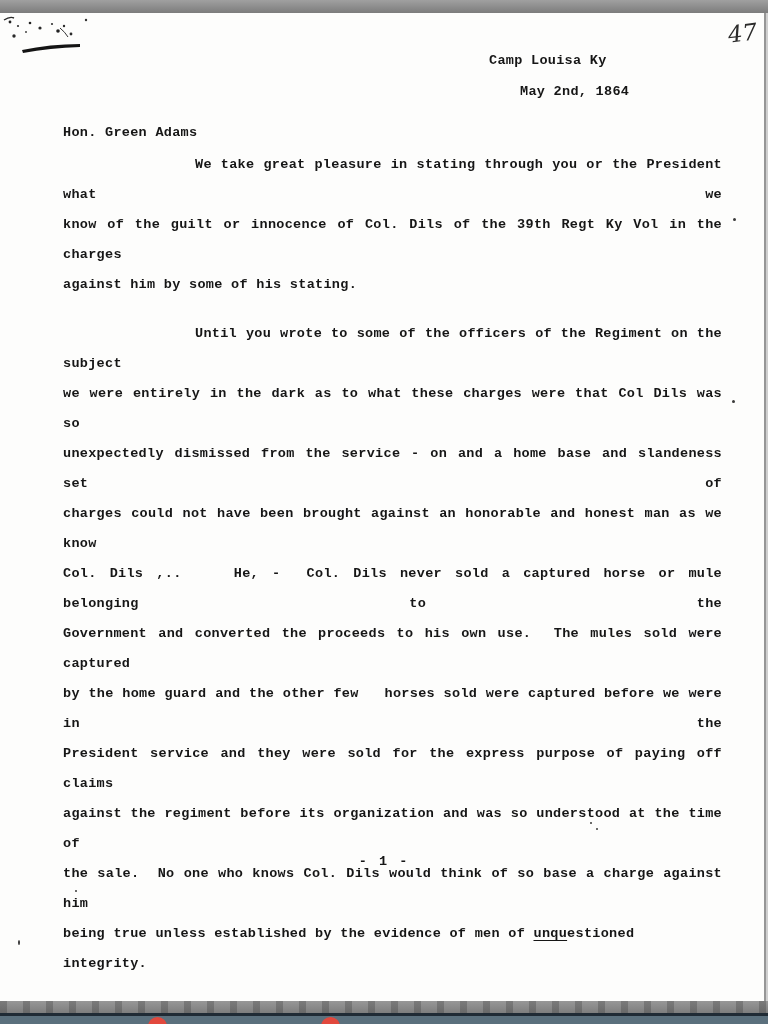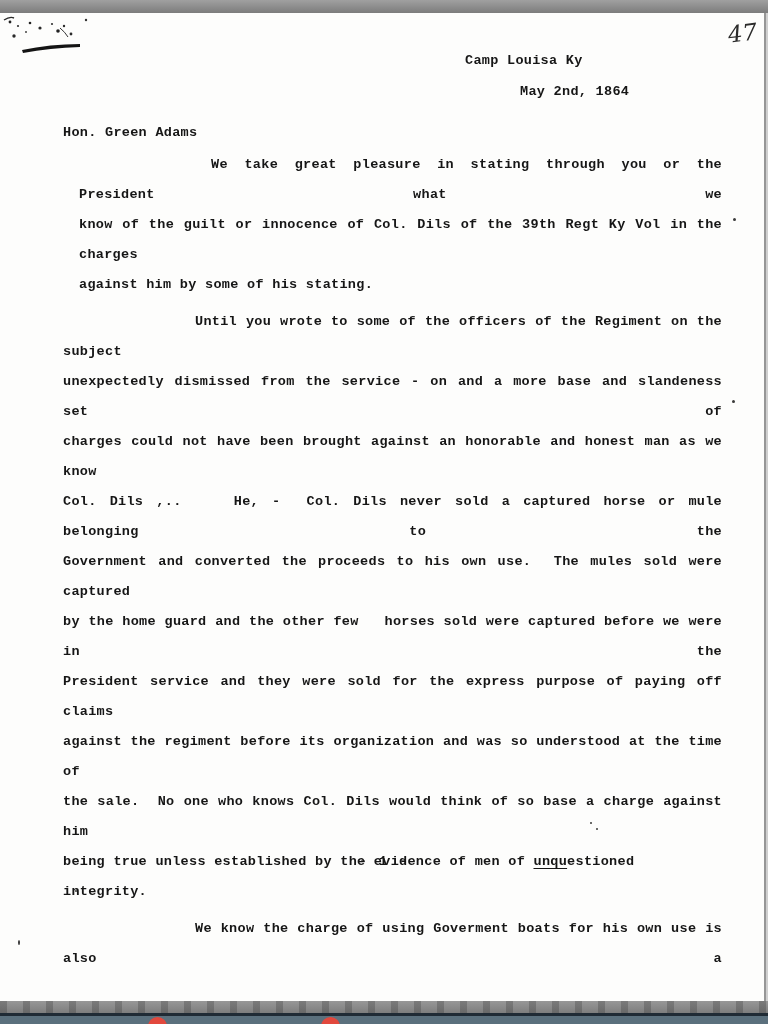--- a/index.html
+++ b/index.html
@@ -37,22 +37,22 @@
   
   .letter-body{
     position:absolute;left:63px;top:118px;width:659px;
     font-size:13.5px;font-weight:bold;color:#161616;
     line-height:30px;letter-spacing:.3px;
   }
   .line{min-height:30px;}
   .line.justify{text-align:justify;text-align-last:justify;}
   .line.indent{text-indent:132px;}
   .salutation{padding-left:67px;}
-  .letter-body .paragraph{margin-top:7px;}
-  .letter-body .paragraph.first{margin-top:2px;margin-left:16px;}
+  .letter-body .paragraph{margin-top:19px;}
+  .letter-body .paragraph.first{margin-top:2px;}
   .footer-page-num{
     position:absolute;top:854px;left:0;width:768px;text-align:center;
     font-size:13.5px;font-weight:bold;color:#161616;letter-spacing:2px;
   }
   
   .speck{position:absolute;background:#3a3a3a;border-radius:50%;}
   
   .bottom-gray{
     position:absolute;top:1001px;left:0;width:768px;height:12px;
     background:
@@ -97,34 +97,35 @@
   <circle cx="14" cy="22" r="1.7" fill="#2a2a2a"></circle>
   <circle cx="26" cy="18" r="1.0" fill="#444"></circle>
   <circle cx="86" cy="6" r="1.2" fill="#333"></circle>
   <path d="M4 6 q6 -4 10 -2" stroke="#2a2a2a" stroke-width="1.4" fill="none"></path>
   <path d="M60 14 q5 4 8 9" stroke="#333" stroke-width="1" fill="none"></path>
 </svg>
 
 <div class="folio">47</div>
 
 <div class="letter-body">
-  <div class="line" style="position:absolute;left:402px;top:-72px;width:260px;">Camp Louisa Ky</div>
+  <div class="line" style="position:absolute;left:426px;top:-72px;width:260px;">Camp Louisa Ky</div>
   <div class="line" style="position:absolute;left:457px;top:-41px;width:220px;">May 2nd, 1864</div>
 
   <div class="line">Hon. Green Adams</div>
 
   <div id="paragraphs">
       <div class="paragraph first">
         <div class="line justify indent">We take great pleasure in stating through you or the President what we</div>
         <div class="line justify">know of the guilt or innocence of Col. Dils of the 39th Regt Ky Vol in the charges</div>
         <div class="line">against him by some of his stating.</div>
       </div>
       <div class="paragraph">
         <div class="line justify indent">Until you wrote to some of the officers of the Regiment on the subject</div>
-        <div class="line justify">unexpectedly dismissed from the service - on and a more base and slandeness set of</div>
+        <div class="line justify">we were entirely in the dark as to what these charges were that Col Dils was so</div>
+        <div class="line justify">unexpectedly dismissed from the service - on and a home base and slandeness set of</div>
         <div class="line justify">charges could not have been brought against an honorable and honest man as we know</div>
         <div class="line justify">Col. Dils ,..&nbsp;&nbsp;&nbsp;&nbsp;He, -&nbsp;&nbsp;Col. Dils never sold a captured horse or mule belonging to the</div>
         <div class="line justify">Government and converted the proceeds to his own use.&nbsp;&nbsp;The mules sold were captured</div>
         <div class="line justify">by the home guard and the other few&nbsp;&nbsp; horses sold were captured before we were in the</div>
         <div class="line justify">President service and they were sold for the express purpose of paying off claims</div>
         <div class="line justify">against the regiment before its organization and was so understood at the time of</div>
         <div class="line justify">the sale.&nbsp;&nbsp;No one who knows Col. Dils would think of so base a charge against him</div>
         <div class="line">being true unless established by the evidence of men of <u>unqu</u>estioned integrity.</div>
       </div>
       <div class="paragraph">

